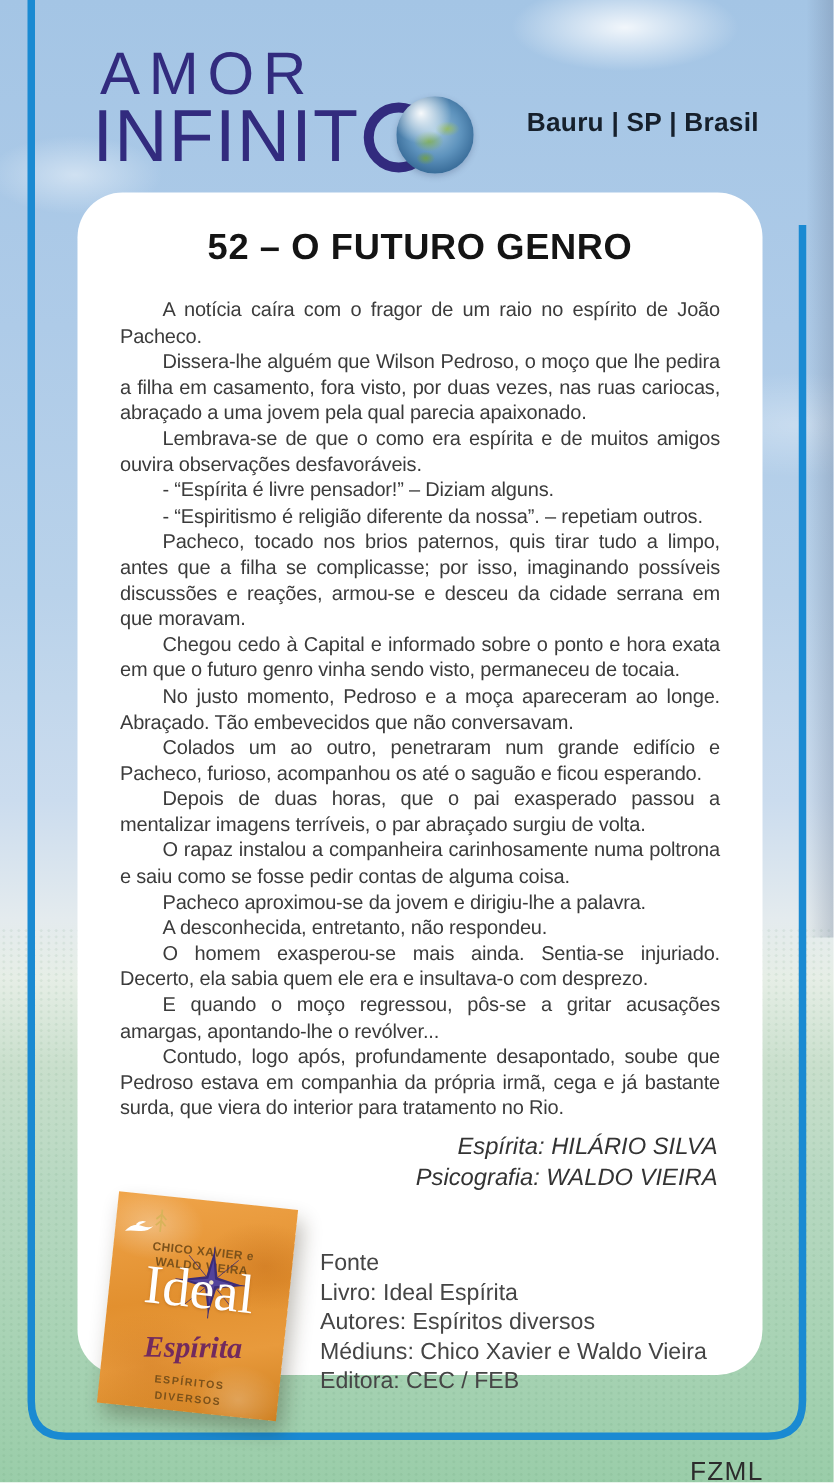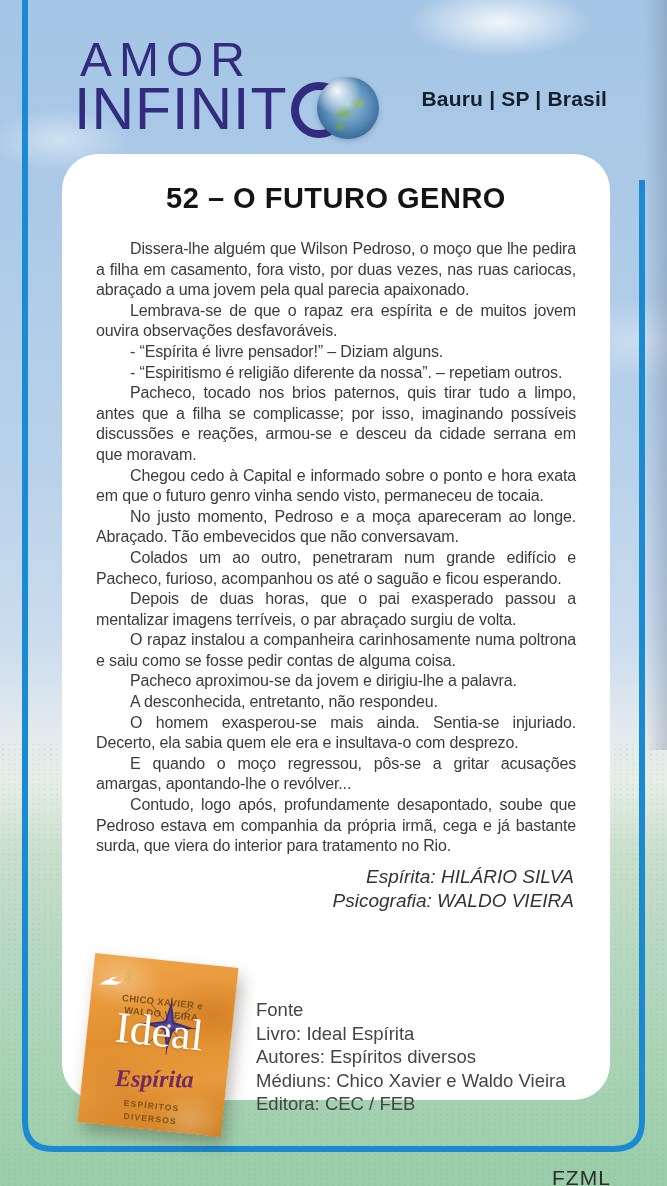--- a/index.html
+++ b/index.html
@@ -105,22 +105,23 @@
       <span class="logo-ring"></span>
       <span class="logo-globe"></span>
     </div>
   </div>
 
   <div class="location">Bauru | SP | Brasil</div>
 
   <main class="card">
     <h1>52 – O FUTURO GENRO</h1>
     <div class="body">
+      <p>A notícia caíra com o fragor de um raio no espírito de João Pacheco.</p>
       <p>Dissera-lhe alguém que Wilson Pedroso, o moço que lhe pedira a filha em casamento, fora visto, por duas vezes, nas ruas cariocas, abraçado a uma jovem pela qual parecia apaixonado.</p>
-      <p>Lembrava-se de que o rapaz era espírita e de muitos jovem ouvira observações desfavoráveis.</p>
+      <p>Lembrava-se de que o como era espírita e de muitos amigos ouvira observações desfavoráveis.</p>
       <p>- “Espírita é livre pensador!” – Diziam alguns.</p>
       <p>- “Espiritismo é religião diferente da nossa”. – repetiam outros.</p>
       <p>Pacheco, tocado nos brios paternos, quis tirar tudo a limpo, antes que a filha se complicasse; por isso, imaginando possíveis discussões e reações, armou-se e desceu da cidade serrana em que moravam.</p>
       <p>Chegou cedo à Capital e informado sobre o ponto e hora exata em que o futuro genro vinha sendo visto, permaneceu de tocaia.</p>
       <p>No justo momento, Pedroso e a moça apareceram ao longe. Abraçado. Tão embevecidos que não conversavam.</p>
       <p>Colados um ao outro, penetraram num grande edifício e Pacheco, furioso, acompanhou os até o saguão e ficou esperando.</p>
       <p>Depois de duas horas, que o pai exasperado passou a mentalizar imagens terríveis, o par abraçado surgiu de volta.</p>
       <p>O rapaz instalou a companheira carinhosamente numa poltrona e saiu como se fosse pedir contas de alguma coisa.</p>
       <p>Pacheco aproximou-se da jovem e dirigiu-lhe a palavra.</p>
       <p>A desconhecida, entretanto, não respondeu.</p>

